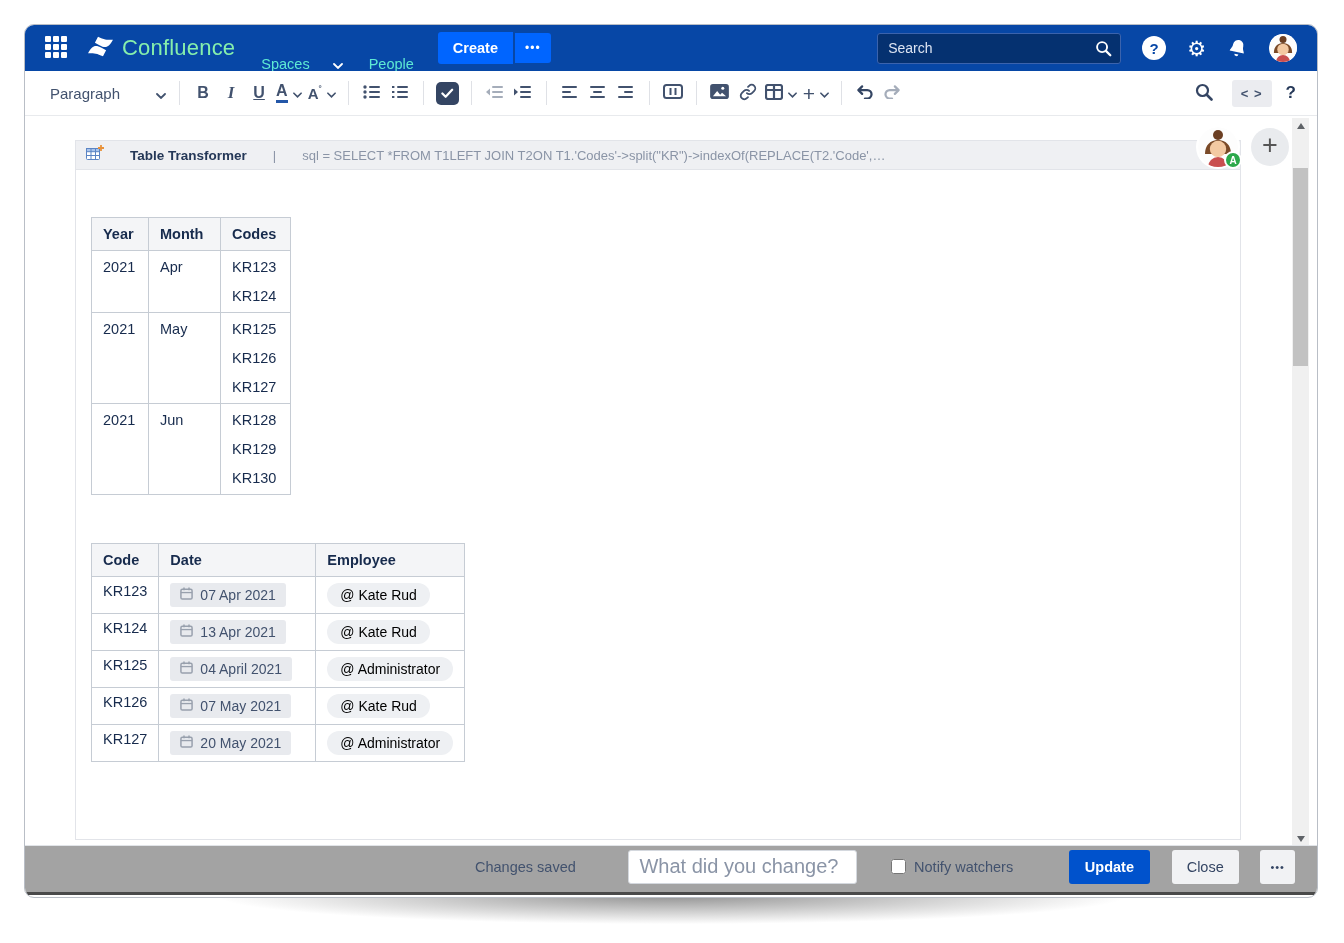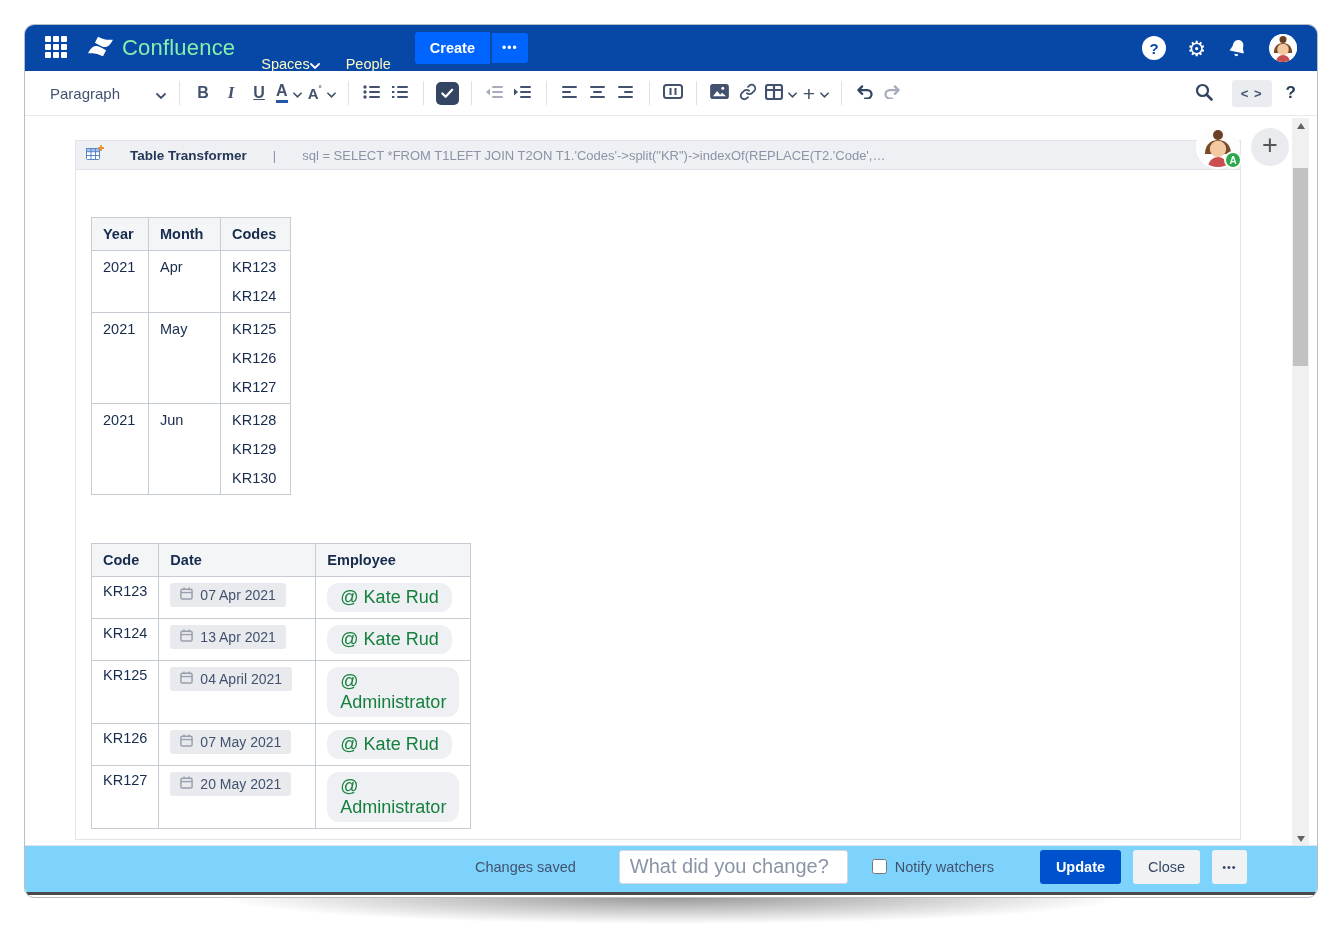--- a/index.html
+++ b/index.html
@@ -12,21 +12,21 @@
   .floor-shadow { position:absolute; left:14px; top:896px; width:1316px; height:44px; z-index:1;
     background:radial-gradient(ellipse 54% 100% at 50% 0%, rgba(40,40,40,.50) 0%, rgba(40,40,40,0) 64%); }
 
   
   .hd { height:46px; background:#0747A6; display:flex; align-items:center; padding:0 20px; flex:none; }
   .appgrid { width:24px; height:24px; display:grid; grid-template-columns:repeat(3,6px);
     grid-template-rows:repeat(3,6px); gap:2px; cursor:pointer; }
   .appgrid span { background:#fff; border-radius:1px; }
   .logo { display:flex; align-items:center; gap:8px; margin-left:18px; cursor:pointer; }
   .logo-text { color:#86efac; font-size:22px; font-weight:500; letter-spacing:.2px; }
-  .hd-link { color:#fef9c3; font-size:14.5px; margin-left:26px; display:flex; align-items:center; gap:0; cursor:pointer;margin-top:32px; }
+  .hd-link { color:#5eead4; font-size:14.5px; margin-left:26px; display:flex; align-items:center; gap:23px; cursor:pointer;margin-top:32px; }
   .btn-create { margin-left:24px; background:#0065FF; color:#fff; font-weight:700; font-size:14.5px;
     border:none; border-radius:3px 0 0 3px; padding:8px 15px; cursor:pointer; }
   .btn-create-more { background:#0065FF; color:#fff; border:none; border-radius:0 3px 3px 0;
     margin-left:2px; padding:8px 10px; font-size:12px; letter-spacing:1px; cursor:pointer; }
   .hd-right { margin-left:auto; display:flex; align-items:center; gap:21px; }
   .hd-search { position:relative; width:244px; }
   .hd-search input { width:100%; height:31px; background:#053170; border:1px solid #3b63ad; border-radius:3px;
     color:#fff; font-size:14px; padding:0 34px 0 10px; outline:none;
     font-family:"Liberation Sans","DejaVu Sans",sans-serif; }
   .hd-search input::placeholder { color:#dce4f2; opacity:1; }
@@ -73,21 +73,21 @@
   th { background:#f4f5f7; font-weight:700; text-align:left; border:1px solid #c6ccd4; padding:8px 11px; }
   td { border:1px solid #c6ccd4; padding:8px 11px; vertical-align:top; background:#fff; }
   .t1 .c-year { width:57px; } .t1 .c-month { width:72px; } .t1 .c-codes { width:70px; }
   .code-line { margin-bottom:13px; } .code-line:last-child { margin-bottom:0; }
   .t2 { margin-top:48px; }
   .t2 .c-code { width:65px; } .t2 .c-date { width:157px; } .t2 .c-emp { width:149px; }
   .t2 td { padding:6px 11px; height:37px; }
   .chip-date { display:inline-flex; align-items:center; gap:7px; background:#e8eaee; border-radius:3px;
     padding:4px 10px; color:#42526E; font-size:14px; cursor:pointer; }
   .chip-user { display:inline-block; background:#eef0f3; border-radius:12px; padding:4px 13px;
-    color:#15803d; font-size:18px; cursor:pointer; }
+    color:#000000; font-size:14px; cursor:pointer; }
 
   .presence { position:absolute; left:1173px; top:11px; width:40px; height:40px; }
   .presence .avatar { width:40px; height:40px; box-shadow:0 0 0 2px #fff; }
   .presence .badge { position:absolute; right:-4px; bottom:-2px; width:18px; height:18px; border-radius:50%;
     background:#2BA84A; border:2px solid #fff; color:#fff; font-size:10px; font-weight:700;
     display:flex; align-items:center; justify-content:center; }
   .add-btn { position:absolute; left:1226px; top:12px; width:38px; height:38px; border-radius:50%;
     background:#e9ebee; border:none; color:#555; font-size:27px; font-weight:300; line-height:1;
     display:flex; align-items:center; justify-content:center; cursor:pointer; padding-bottom:3px; }
 
@@ -95,22 +95,22 @@
   .vs-up,.vs-dn { position:absolute; left:0; width:17px; height:15px; display:flex; align-items:center;
     justify-content:center; cursor:pointer; }
   .vs-up { top:0; } .vs-dn { bottom:0; }
   .tri-up { width:0; height:0; border-left:4px solid transparent; border-right:4px solid transparent;
     border-bottom:6px solid #5f6368; }
   .tri-dn { width:0; height:0; border-left:4px solid transparent; border-right:4px solid transparent;
     border-top:6px solid #5f6368; }
   .vs-thumb { position:absolute; left:1px; top:50px; width:15px; height:198px; background:#c2c2c2; cursor:grab; }
 
   
-  .ftr { height:47px; border-top:1px solid #e1e4e8; background:#7dd3fc; display:flex; align-items:center;
-    padding:0 22px 5px 0; flex:none; }
+  .ftr { height:47px; border-top:1px solid #e1e4e8; background:#a3a3a3; display:flex; align-items:center;
+    padding:0 22px 5px 0; flex:none;justify-content:space-between; }
   .ftr-status { margin-left:450px; color:#42526E; font-size:14.5px; }
   .ftr-input { margin-left:43px; width:229px; height:34px; border:1px solid #d4d8de; border-radius:3px;
     padding:0 10px; font-size:20px; color:#172B4D; outline:none;
     font-family:"Liberation Sans","DejaVu Sans",sans-serif; }
   .ftr-input::placeholder { color:#8a94a6; opacity:1; }
   .notify { margin-left:24px; display:flex; align-items:center; gap:8px; color:#42526E; font-size:14.5px; cursor:pointer; }
   .notify input { width:15px; height:15px; accent-color:#0052CC; cursor:pointer; }
   .btn-update { margin-left:46px; background:#0052CC; color:#fff; border:none; border-radius:3px;
     font-weight:700; font-size:14.5px; padding:9px 16px; cursor:pointer; }
   .btn-close { margin-left:12px; background:#f1f2f4; color:#344563; border:none; border-radius:3px;
@@ -153,20 +153,29 @@
           </svg>
       </span>
     </div>
     <div class="hd-link">
         <span>People</span>
       </div>
     <button class="btn-create">Create</button>
     <button class="btn-create-more">•••</button>
 
     <div class="hd-right">
+      <div class="hd-search">
+        <input type="text" placeholder="Search" style="">
+        <span class="mag">
+          <svg width="17" height="17" viewBox="0 0 18 18">
+              <circle cx="7.5" cy="7.5" r="5.3" fill="none" stroke="#fff" stroke-width="2"></circle>
+              <line x1="11.8" y1="11.8" x2="16.2" y2="16.2" stroke="#fff" stroke-width="2.4" stroke-linecap="round"></line>
+            </svg>
+        </span>
+      </div>
       <div class="hd-help">?</div>
       <div class="hd-gear">⚙</div>
       <div class="hd-bell">
         <svg width="21" height="21" viewBox="0 0 22 22" style="transform:rotate(12deg)">
           <path d="M11 2a5.4 5.4 0 0 0-5.4 5.4c0 4.4-2.1 5.4-2.1 7.4h15c0-2-2.1-3-2.1-7.4A5.4 5.4 0 0 0 11 2z" fill="#fff"></path>
           <path d="M9 17a2.1 2.1 0 0 0 4.2 0z" fill="#fff"></path>
         </svg>
       </div>
       <div class="avatar">
         <svg width="28" height="28" viewBox="0 0 40 40">

